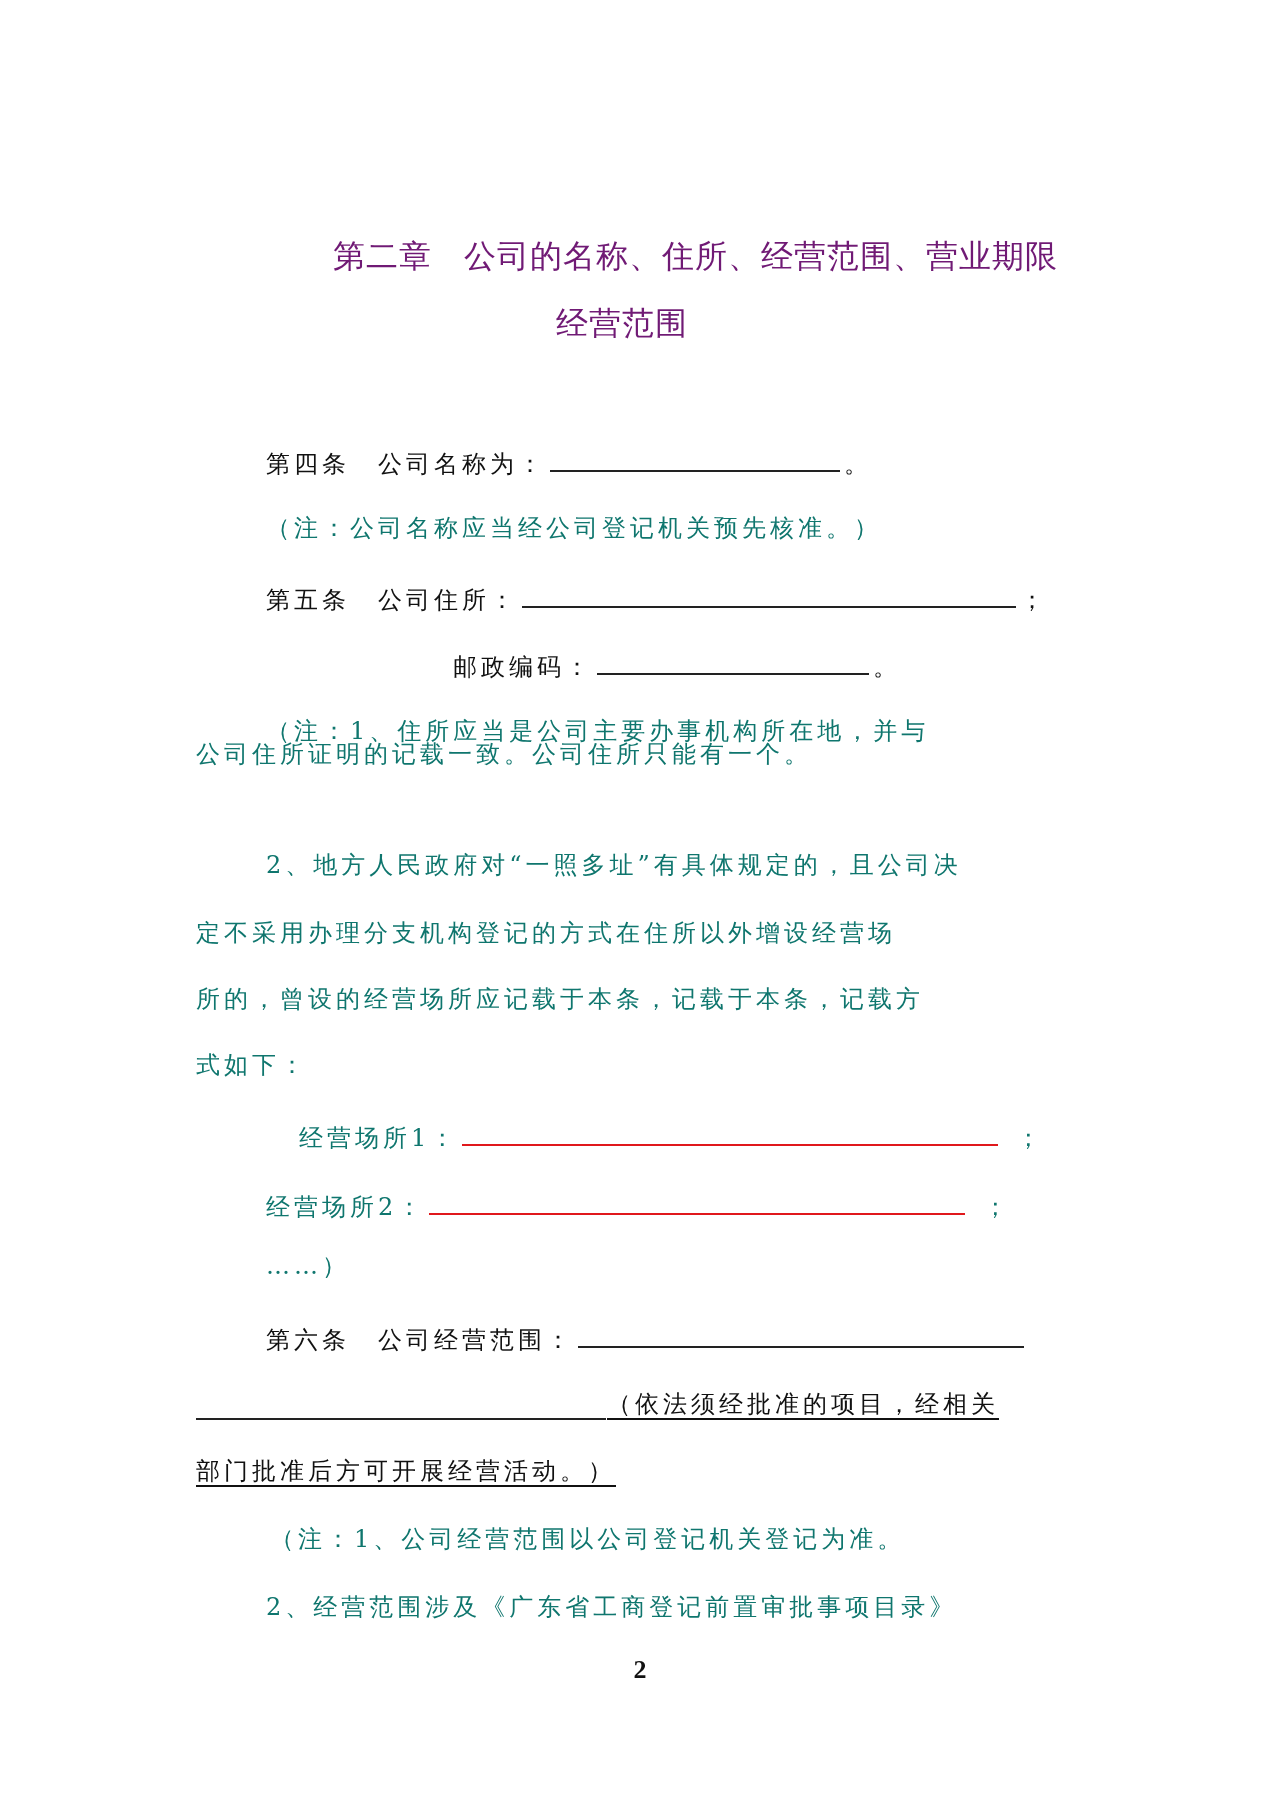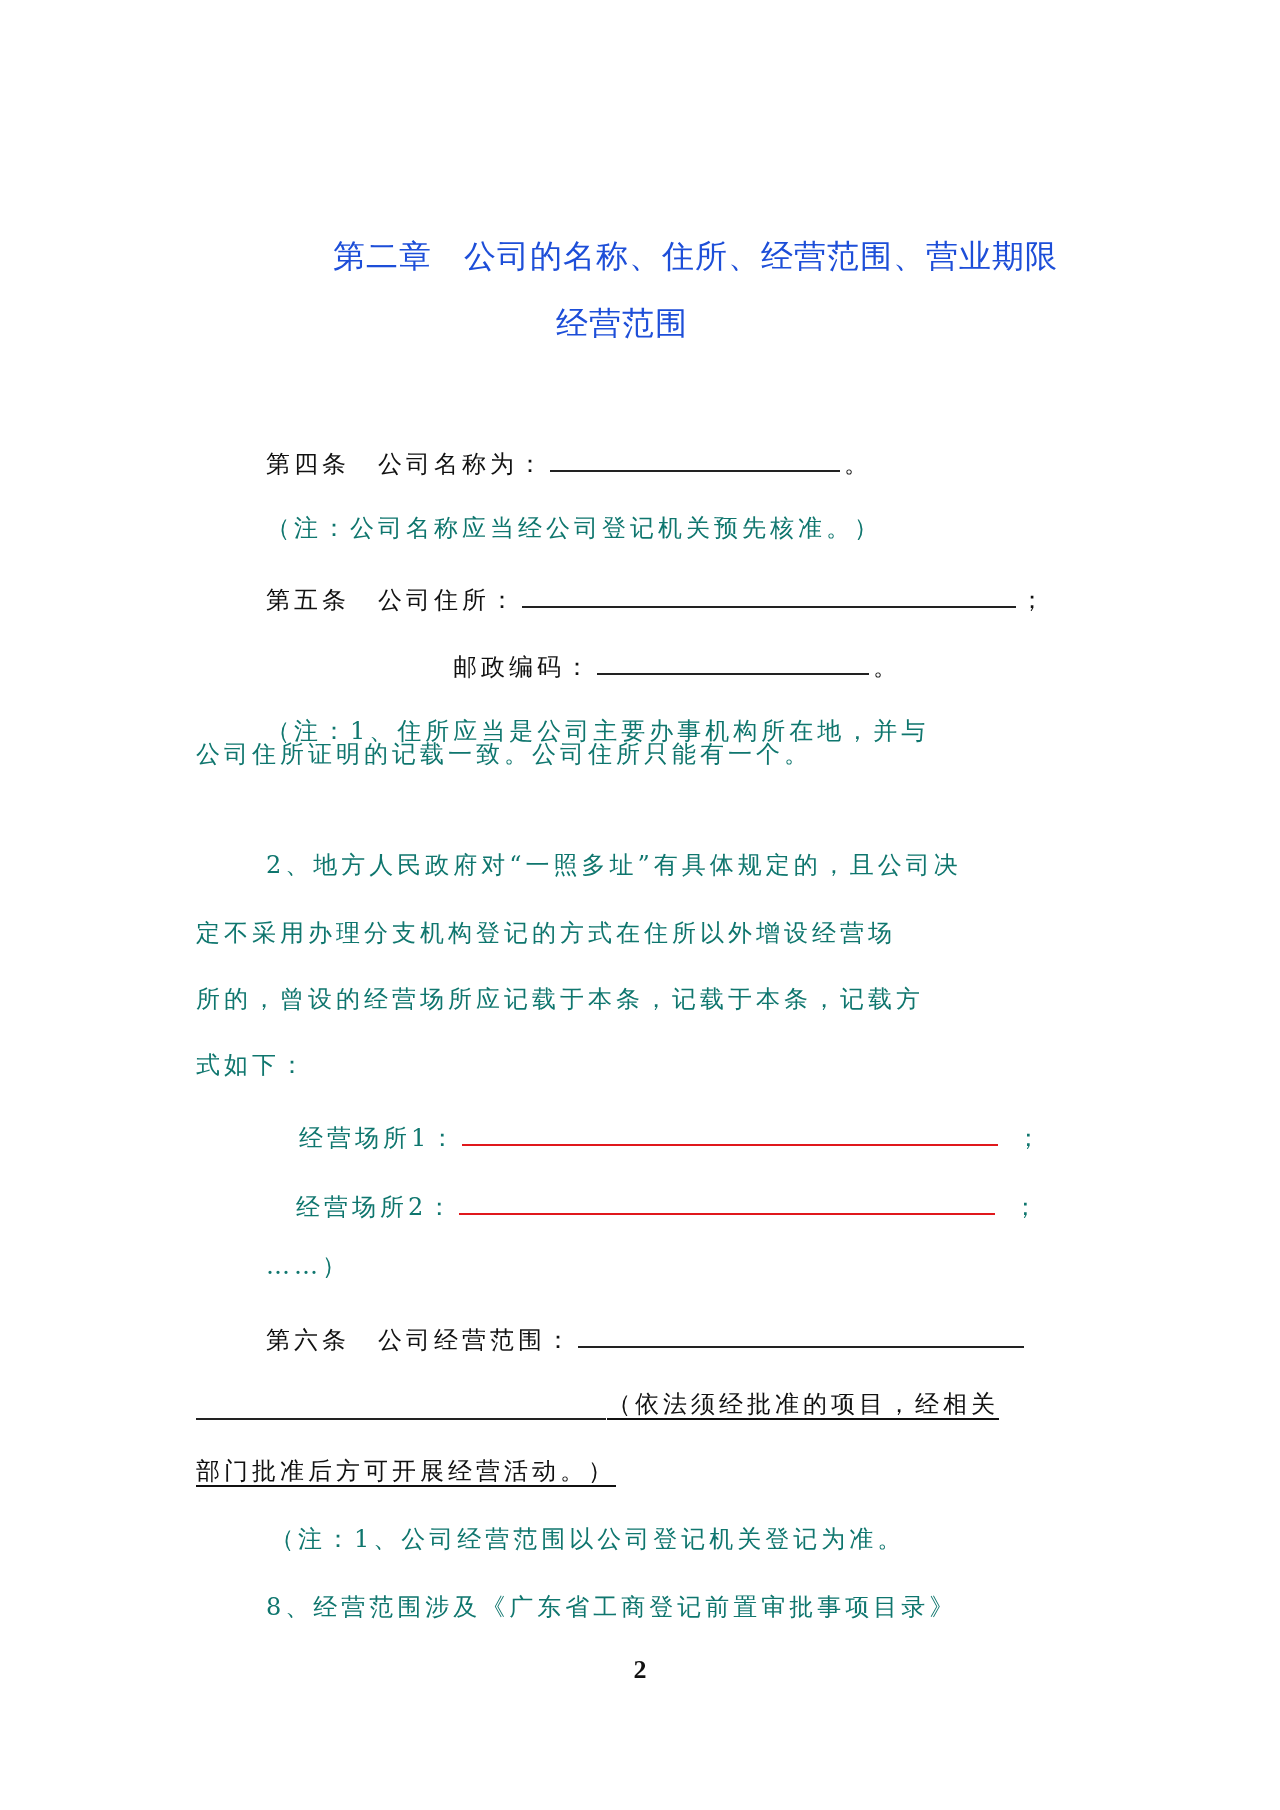--- a/index.html
+++ b/index.html
@@ -1,19 +1,19 @@
 <!DOCTYPE html>
 <html><head>
 <meta charset="utf-8">
 <style>
   html, body { margin: 0; padding: 0; background: #ffffff; }
   body { width: 1280px; height: 1810px; position: relative; overflow: hidden;
          font-family: "DejaVu Serif", "Liberation Serif", serif; color: #111; }
   .line { position: absolute; white-space: nowrap; font-size: 24px; line-height: 40px; height: 40px; letter-spacing: 4px; }
-  .title { font-family: "DejaVu Sans", "Liberation Sans", sans-serif; font-size: 32px; letter-spacing: 1px; color: #1d4ed8; }
+  .title { font-family: "DejaVu Sans", "Liberation Sans", sans-serif; font-size: 32px; letter-spacing: 1px; color: #701a75; }
   .red { color: #0f766e; }
   .blank { display: inline-block; border-bottom: 2px solid #222; height: 30px; vertical-align: baseline; margin: 0 4px; }
   .blank.red-line { border-bottom-color: #e0181c; }
   .uline { text-decoration: underline; text-decoration-thickness: 2px; text-underline-offset: 6px; }
   .pagenum { position: absolute; left: 0; width: 1280px; text-align: center; top: 1655px;
              font-family: "Liberation Serif", serif; font-weight: bold; font-size: 26px; }
   .hr { position: absolute; height: 2px; background: #222; }
 </style>
 </head>
 <body>
@@ -38,28 +38,28 @@
 <div class="line red" style="left:266px; top:711px;">（注：1、住所应当是公司主要办事机构所在地，并与</div>
 <div class="line red" style="left:196px; top:734px;text-align:center;">公司住所证明的记载一致。公司住所只能有一个。</div>
 <div class="line red" style="left:266px; top:845px;">2、地方人民政府对“一照多址”有具体规定的，且公司决</div>
 <div class="line red" style="left:196px; top:913px;">定不采用办理分支机构登记的方式在住所以外增设经营场</div>
 <div class="line red" style="left:196px; top:979px;">所的，曾设的经营场所应记载于本条，记载于本条，记载方</div>
 <div class="line red" style="left:196px; top:1045px;">式如下：</div>
 
 <div class="line red" style="left:266px; top:1114px;margin-left:33px;">
   <span>经营场所1：</span><span class="blank red-line" style="width:536px;"></span><span style="display:inline-block;width:14px;"></span><span>；</span>
 </div>
-<div class="line red" style="left:266px; top:1183px;margin-left:30px;">
+<div class="line red" style="left:266px; top:1183px;">
   <span>经营场所2：</span><span class="blank red-line" style="width:536px;"></span><span style="display:inline-block;width:14px;"></span><span>；</span>
 </div>
 <div class="line red" style="left:266px; top:1246px;">……）</div>
 
 <div class="line" style="left:266px; top:1316px;">
   <span>第六条</span><span style="display:inline-block;width:28px;"></span><span>公司经营范围：</span><span class="blank" style="width:446px;"></span>
 </div>
 <div class="hr" style="left:196px; top:1418px; width:410px;"></div>
 <div class="line uline" style="left:607px; top:1384px;">（依法须经批准的项目，经相关</div>
 <div class="line uline" style="left:196px; top:1451px;">部门批准后方可开展经营活动。）</div>
 
 <div class="line red" style="left:270px; top:1519px;">（注：1、公司经营范围以公司登记机关登记为准。</div>
-<div class="line red" style="left:266px; top:1587px;">8、经营范围涉及《广东省工商登记前置审批事项目录》</div>
+<div class="line red" style="left:266px; top:1587px;">2、经营范围涉及《广东省工商登记前置审批事项目录》</div>
 
 <div class="pagenum">2</div>
 
 </body></html>

